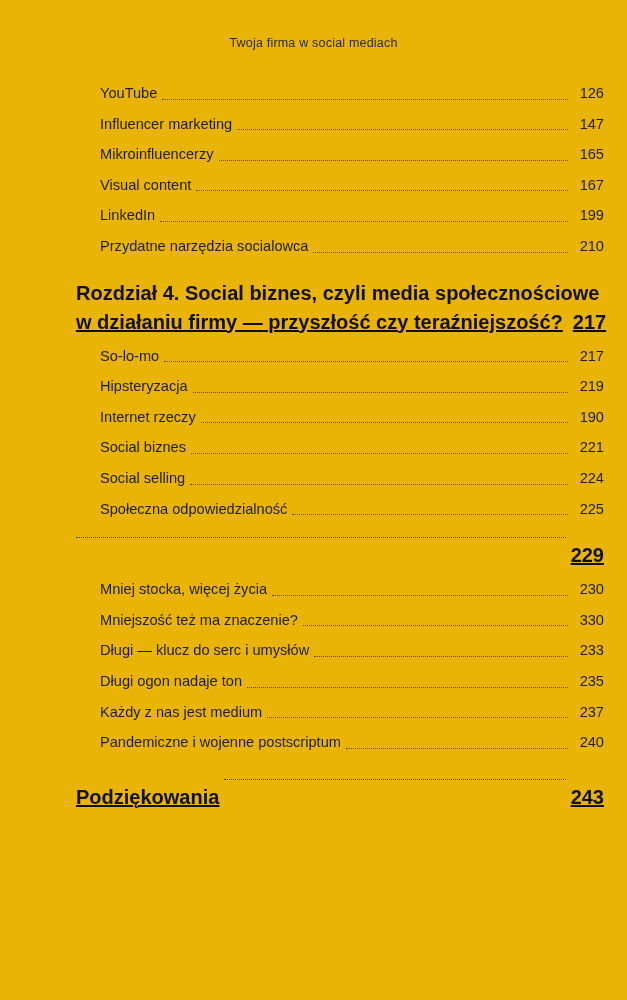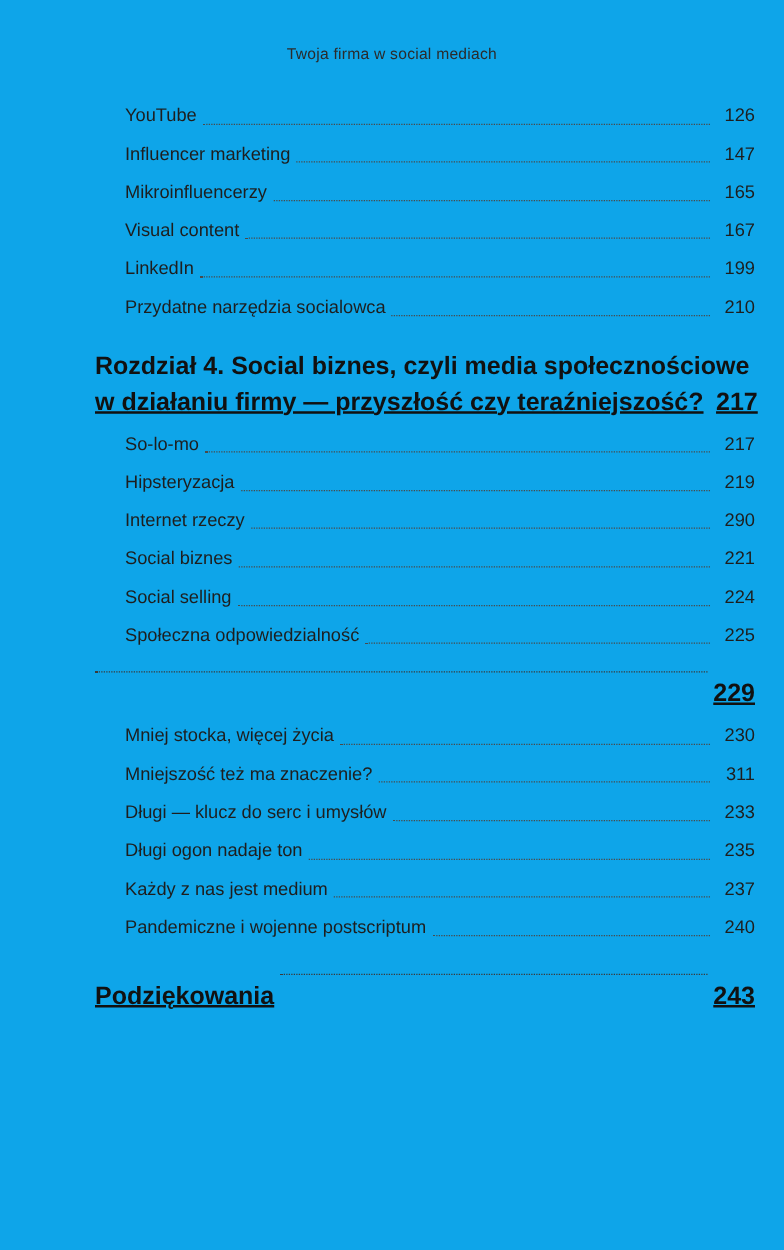--- a/index.html
+++ b/index.html
@@ -12,21 +12,21 @@
     height: 1000px;
     position: relative;
     font-family: "Liberation Sans", sans-serif;
     color: #1a1a1a;
     overflow: hidden;
   }
 
   .page {
     position: absolute;
     inset: 0;
-    background: #0ea5e9;
+    background: #eab308;
   }
 
   .running-head {
     position: absolute;
     top: 36px;
     left: 0;
     right: 0;
     text-align: center;
     font-size: 12.5px;
     letter-spacing: 0.2px;
@@ -181,21 +181,21 @@
         <span class="pageno">217</span>
       </div>
       <div class="entry sub">
         <span class="label">Hipsteryzacja</span>
         <span class="leader"></span>
         <span class="pageno">219</span>
       </div>
       <div class="entry sub">
         <span class="label">Internet rzeczy</span>
         <span class="leader"></span>
-        <span class="pageno">290</span>
+        <span class="pageno">190</span>
       </div>
       <div class="entry sub">
         <span class="label">Social biznes</span>
         <span class="leader"></span>
         <span class="pageno">221</span>
       </div>
       <div class="entry sub">
         <span class="label">Social selling</span>
         <span class="leader"></span>
         <span class="pageno">224</span>
@@ -218,21 +218,21 @@
 
     <div class="group">
       <div class="entry sub">
         <span class="label">Mniej stocka, więcej życia</span>
         <span class="leader"></span>
         <span class="pageno">230</span>
       </div>
       <div class="entry sub">
         <span class="label">Mniejszość też ma znaczenie?</span>
         <span class="leader"></span>
-        <span class="pageno">311</span>
+        <span class="pageno">330</span>
       </div>
       <div class="entry sub">
         <span class="label">Długi — klucz do serc i umysłów</span>
         <span class="leader"></span>
         <span class="pageno">233</span>
       </div>
       <div class="entry sub">
         <span class="label">Długi ogon nadaje ton</span>
         <span class="leader"></span>
         <span class="pageno">235</span>

